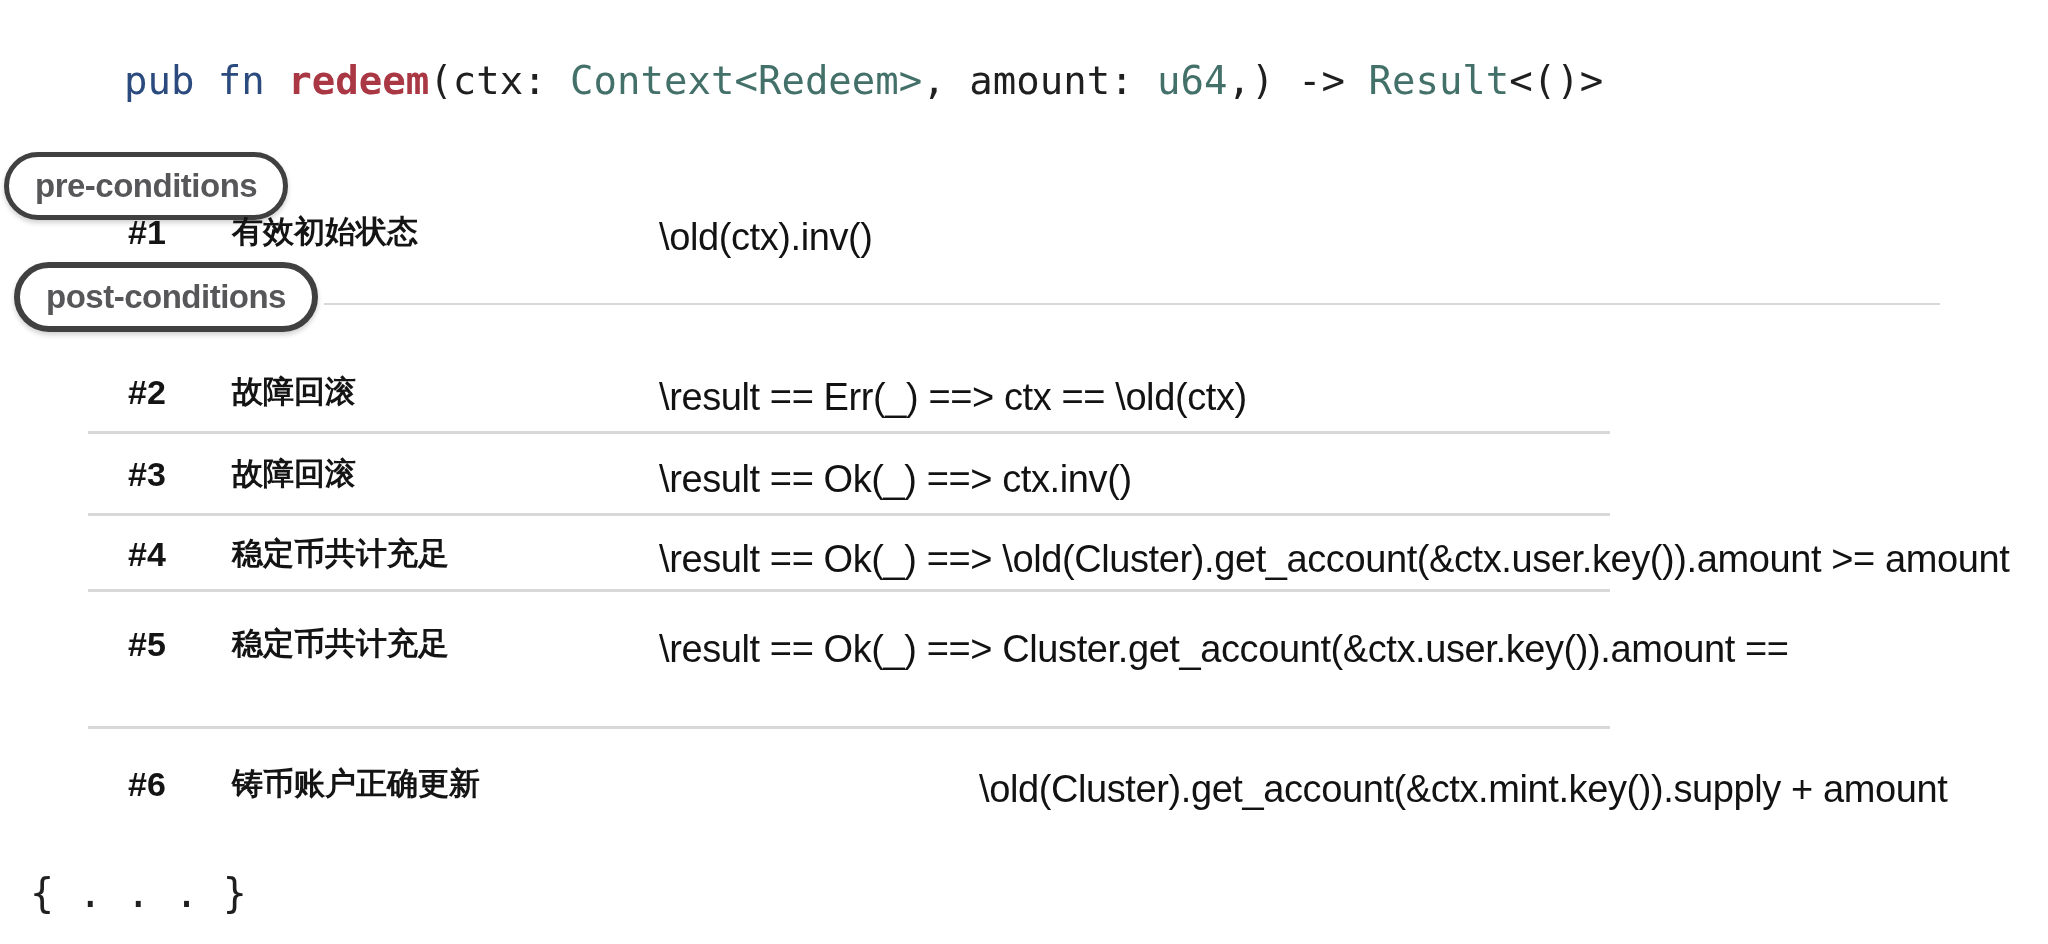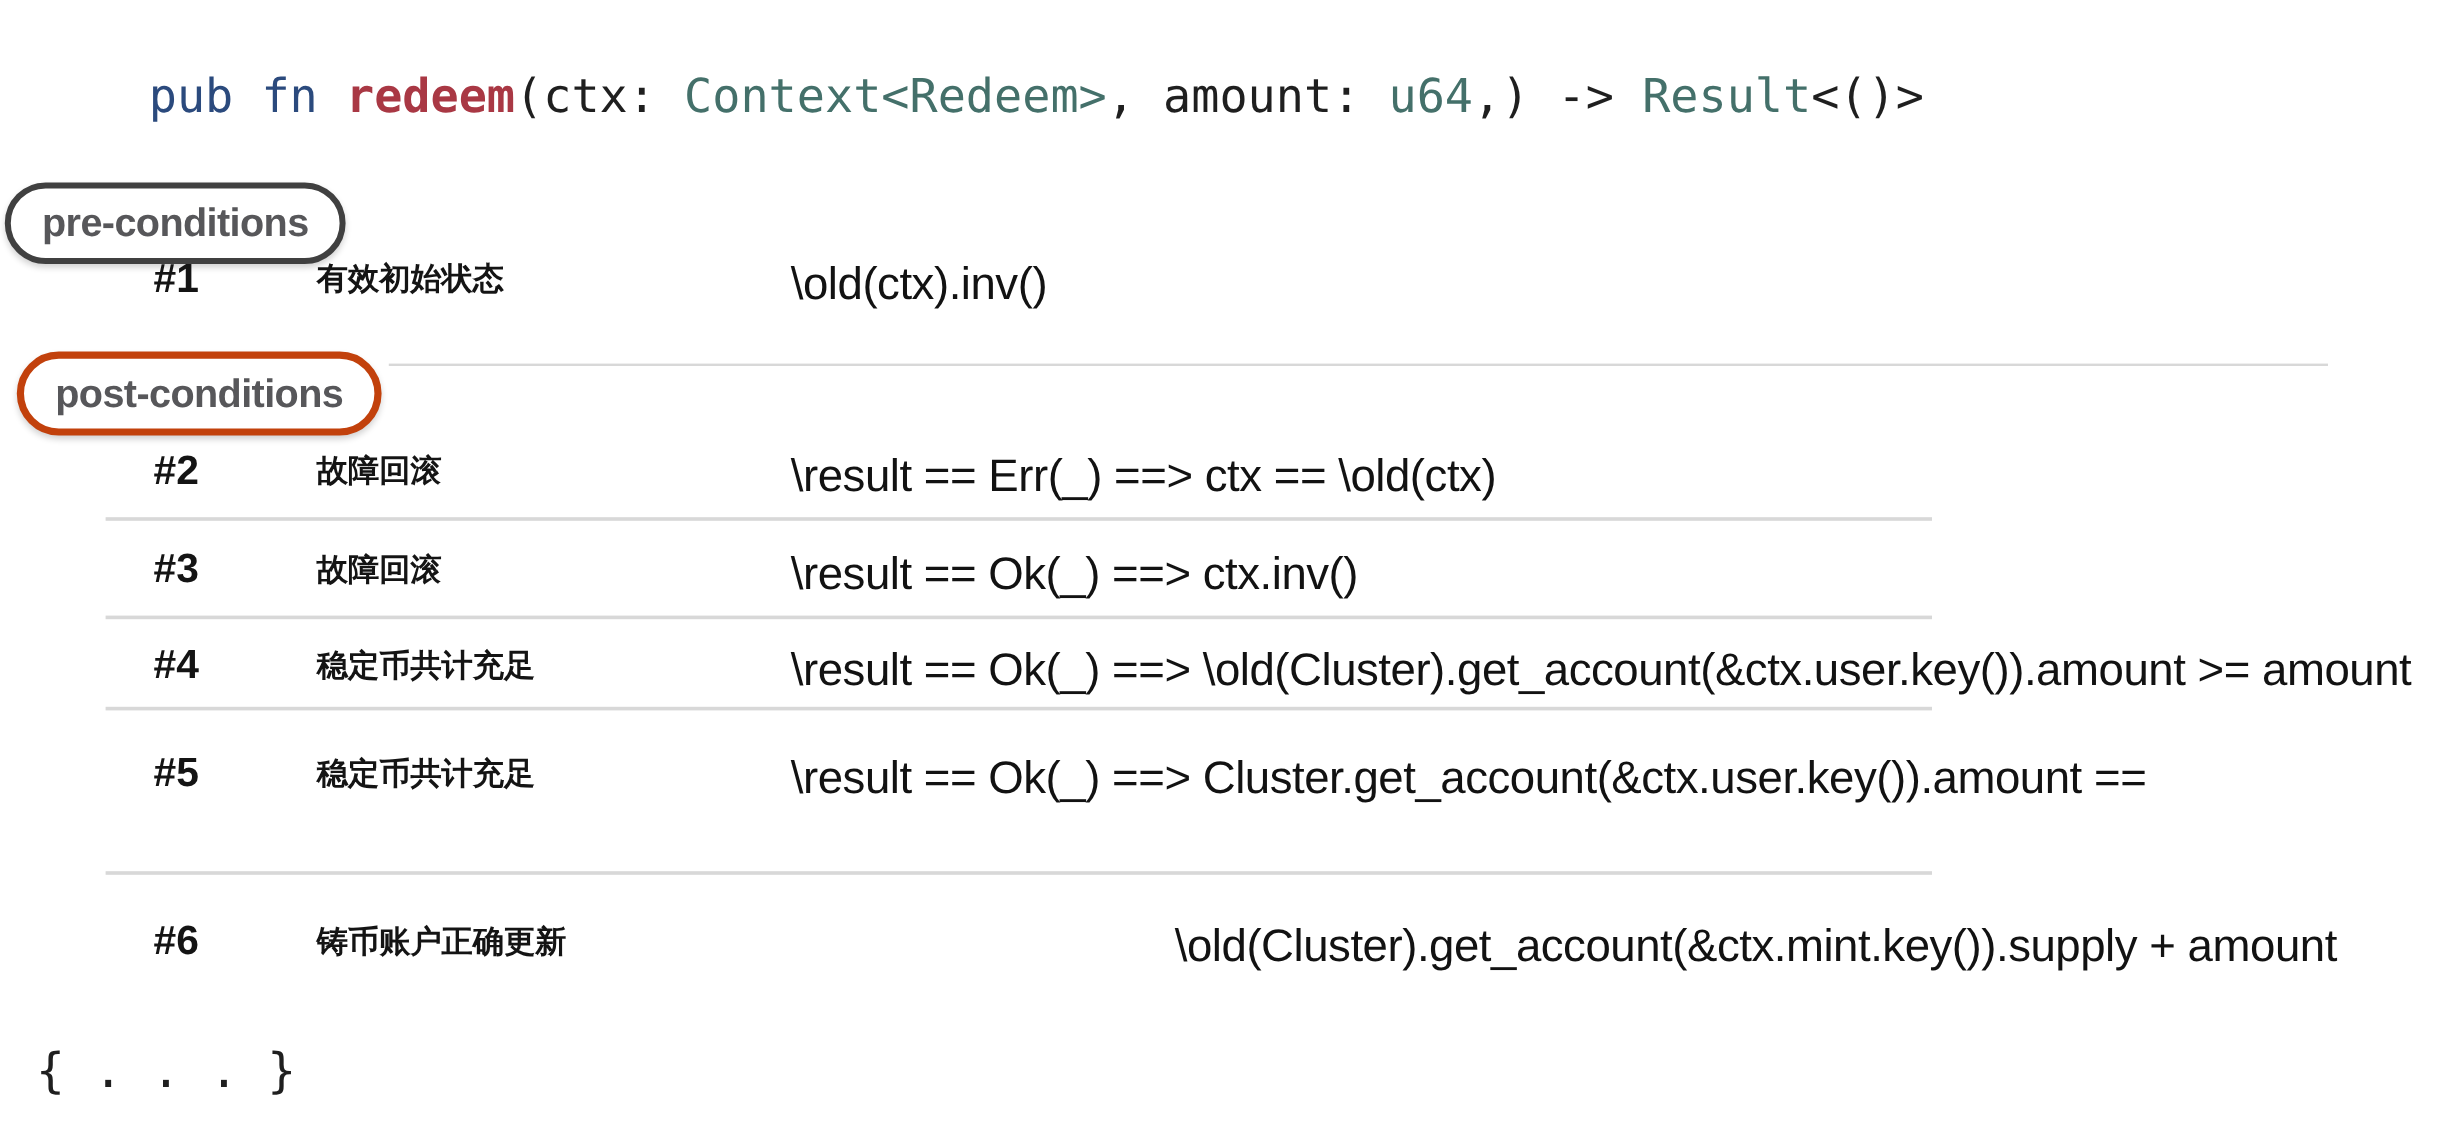--- a/index.html
+++ b/index.html
@@ -31,21 +31,21 @@
 
   
   .badge {
     position: absolute;
     background: #ffffff;
     border-radius: 44px;
     padding: 10px 26px;
     box-shadow: 0 3px 5px rgba(0,0,0,0.18);
   }
   .badge-pre  { left: 4px; top: 116px; border: 5px solid #404040; margin-top: 36px; }
-  .badge-post { left: 14px; top: 262px; border: 6px solid #c2410c; margin-top: 31px; }
+  .badge-post { left: 14px; top: 262px; border: 6px solid #404040; }
   .badge-text {
     font-size: 33px;
     font-weight: bold;
     color: #57575a;
     letter-spacing: -0.5px;
     white-space: nowrap;
   }
 
   
   .row { position: absolute; left: 0; width: 2048px; }
@@ -54,23 +54,23 @@
     left: 128px;
     top: 0;
     font-size: 34px;
     font-weight: bold;
     color: #141414;
     line-height: 44px;
     white-space: nowrap;
   }
   .clabel {
     position: absolute;
-    left: 264px;
+    left: 232px;
     top: 0;
-    font-size: 26px;
+    font-size: 31px;
     font-weight: bold;
     color: #141414;
     line-height: 44px;
     white-space: nowrap;
   }
   .formula {
     position: absolute;
     left: 659px;
     top: 0;
     width: 1360px;

